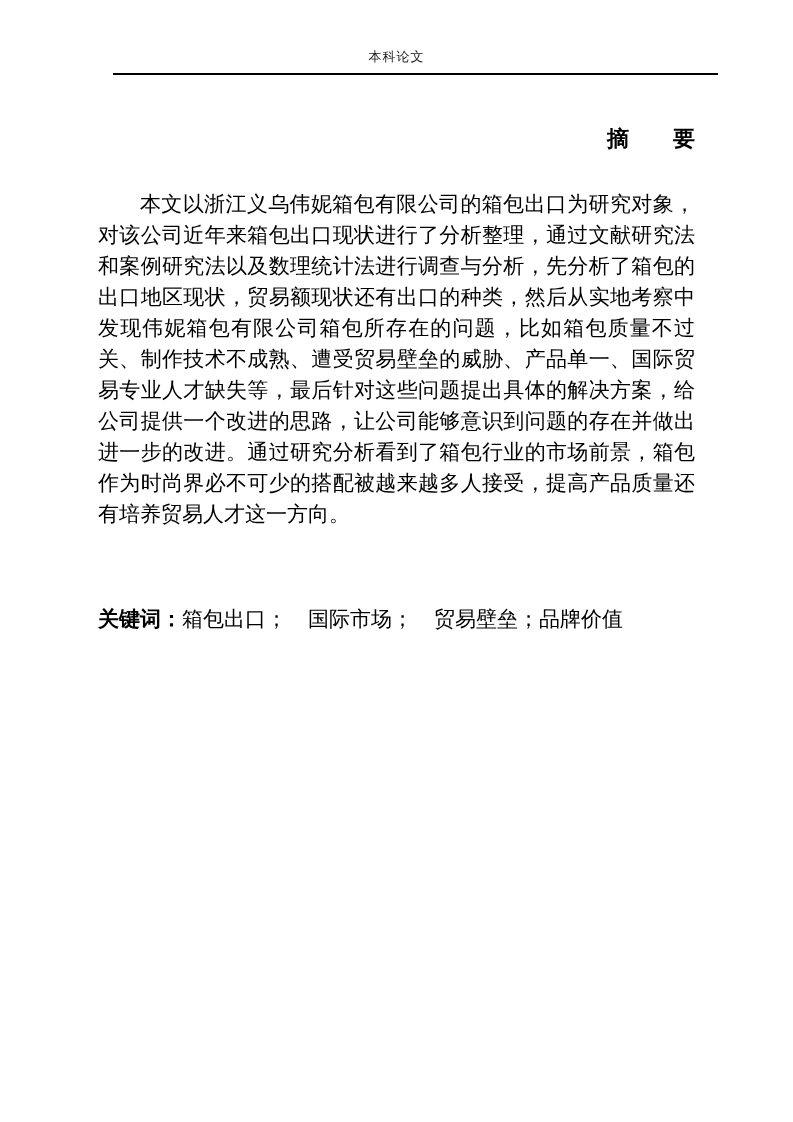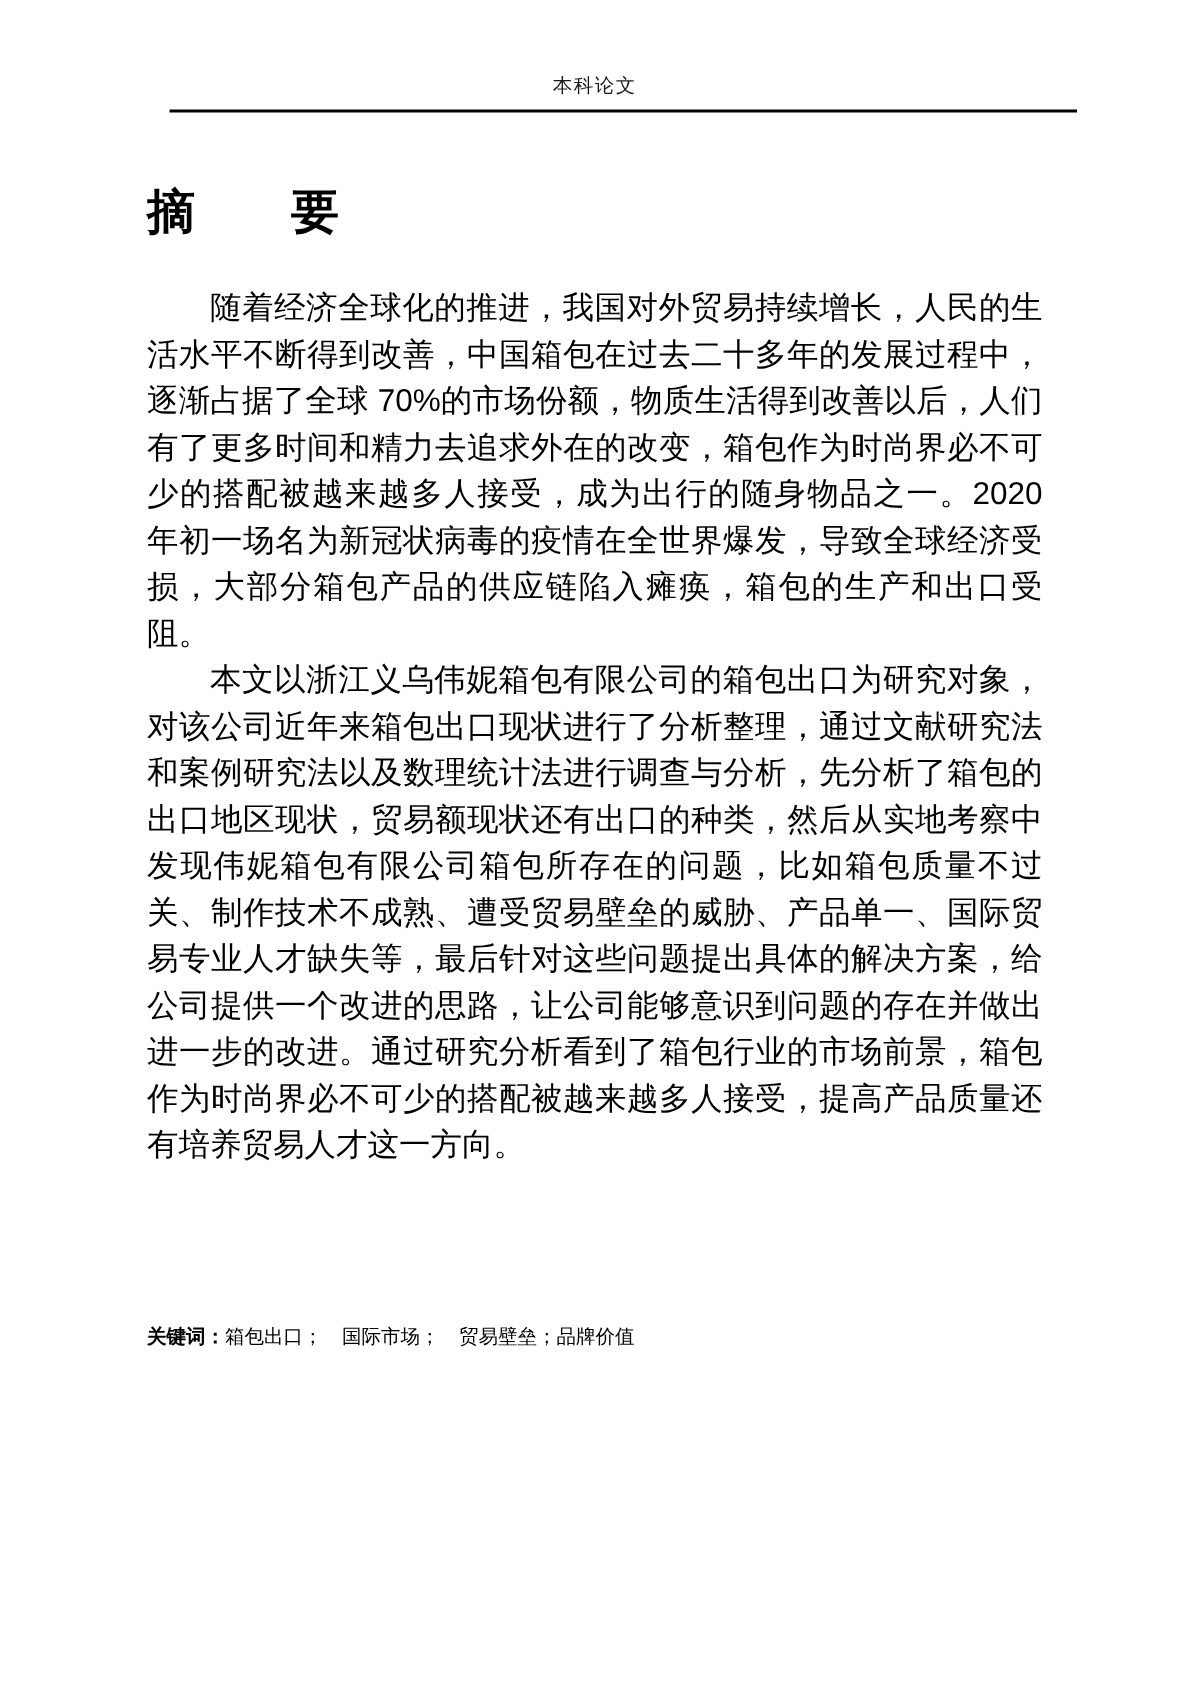--- a/index.html
+++ b/index.html
@@ -6,21 +6,21 @@
     margin: 0;
     padding: 0;
     background: #ffffff;
   }
   .page {
     position: relative;
     width: 793px;
     height: 1122px;
     background: #ffffff;
     overflow: hidden;
-    font-family: Liberation Sans, sans-serif;
+    font-family: Liberation Mono, monospace;
     color: #000000;
   }
   .running-head {
     position: absolute;
     top: 48px;
     left: 0;
     width: 100%;
     text-align: center;
     font-size: 13px;
     letter-spacing: 1px;
@@ -35,59 +35,58 @@
     border-top: 2px solid #000000;
   }
   .content {
     position: absolute;
     top: 120px;
     left: 98px;
     width: 597px;
   }
   .doc-title {
     margin: 0 0 28px 0;
-    text-align: left;
-    font-size: 32px;
+    text-align: right;
+    font-size: 22px;
     font-weight: bold;
     line-height: 42px;
     color: #000000;
   }
   .para {
     margin: 0;
     font-size: 21px;
     line-height: 31px;
     text-align: justify;
     text-indent: 2em;
     word-break: break-all;
     color: #000000;
   }
   .keywords-line {
-    margin-top: 96px;
-    font-size: 13px;
+    margin-top: 74px;
+    font-size: 21px;
     line-height: 31px;
     color: #000000;
   }
   .keywords-label {
     font-weight: bold;
   }
 </style>
 </head>
 <body>
 
 <div class="page">
 
   <div class="running-head">本科论文</div>
 
   <div class="head-rule"></div>
 
   <div class="content">
 
     <h1 class="doc-title">摘　　要</h1>
 
-    <p class="para">随着经济全球化的推进，我国对外贸易持续增长，人民的生活水平不断得到改善，中国箱包在过去二十多年的发展过程中，逐渐占据了全球 70%的市场份额，物质生活得到改善以后，人们有了更多时间和精力去追求外在的改变，箱包作为时尚界必不可少的搭配被越来越多人接受，成为出行的随身物品之一。2020 年初一场名为新冠状病毒的疫情在全世界爆发，导致全球经济受损，大部分箱包产品的供应链陷入瘫痪，箱包的生产和出口受阻。</p>
 
     <p class="para">本文以浙江义乌伟妮箱包有限公司的箱包出口为研究对象，对该公司近年来箱包出口现状进行了分析整理，通过文献研究法和案例研究法以及数理统计法进行调查与分析，先分析了箱包的出口地区现状，贸易额现状还有出口的种类，然后从实地考察中发现伟妮箱包有限公司箱包所存在的问题，比如箱包质量不过关、制作技术不成熟、遭受贸易壁垒的威胁、产品单一、国际贸易专业人才缺失等，最后针对这些问题提出具体的解决方案，给公司提供一个改进的思路，让公司能够意识到问题的存在并做出进一步的改进。通过研究分析看到了箱包行业的市场前景，箱包作为时尚界必不可少的搭配被越来越多人接受，提高产品质量还有培养贸易人才这一方向。</p>
 
     <p class="keywords-line">
       <span class="keywords-label">关键词：</span><span>箱包出口；　国际市场；　贸易壁垒；品牌价值</span>
     </p>
 
   </div>
 
 </div>

